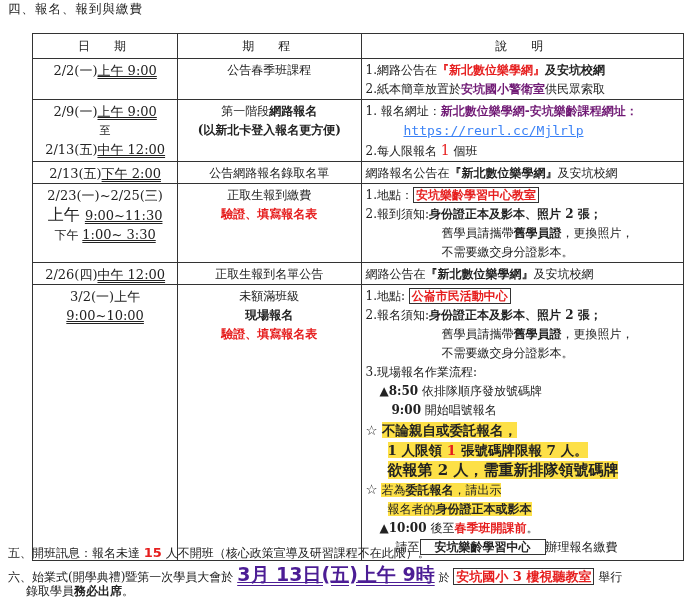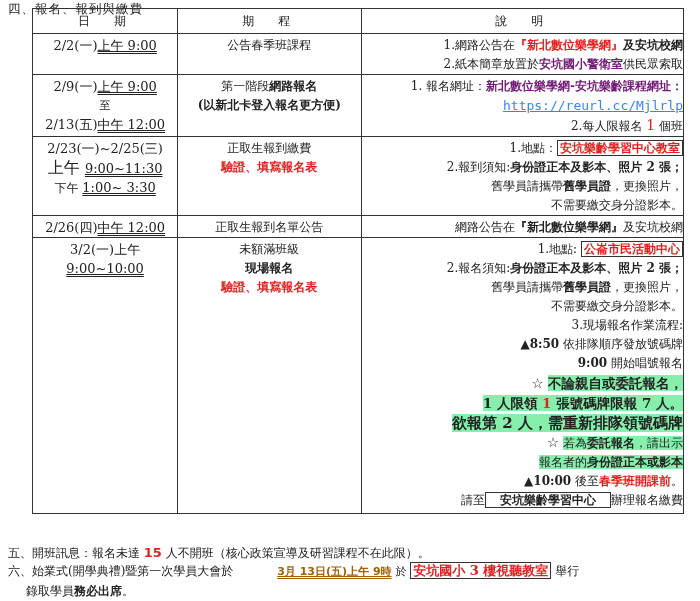--- a/index.html
+++ b/index.html
@@ -1,39 +1,39 @@
 <!DOCTYPE html>
 <html><head>
 <meta charset="utf-8">
 <style>
   html, body { margin:0; padding:0; background:#ffffff; }
   body { width:700px; height:601px; position:relative; overflow:hidden;
          font-family:"DejaVu Serif","Liberation Serif",serif; color:#222; font-size:12px; }
   .abs { position:absolute; white-space:nowrap; }
   .section-title { left:8px; top:1px; font-size:12.5px; letter-spacing:1px; }
-  table.sched { position:absolute; left:32px; top:8px; width:652px; border-collapse:collapse; table-layout:fixed; }
+  table.sched { position:absolute; left:32px; top:33px; width:652px; border-collapse:collapse; table-layout:fixed; }
   table.sched td, table.sched th { border:1px solid #333; vertical-align:top; padding:0; font-weight:normal; }
   th { height:24px; text-align:center; vertical-align:middle !important; font-size:12px; letter-spacing:6px; }
   .c1 { width:145px; } .c2 { width:183px; } .c3 { width:322px; }
   .date { text-align:center; font-size:13px; line-height:19px; padding-top:2px !important; }
   .prog { text-align:center; font-size:12px; line-height:19px; padding-top:2px !important; }
-  .note { font-size:12px; line-height:19px; padding-left:4px !important; padding-top:2px !important;text-align:right; }
+  .note { font-size:12px; line-height:19px; padding-left:4px !important; padding-top:2px !important; }
   .dul { text-decoration:underline double; }
   .b { font-weight:bold; }
   .red { color:#e61e1e; }
   .blue { color:#701a75; }
   .link { color:#3b82f6; text-decoration:underline; font-family:"DejaVu Sans Mono","Liberation Mono",monospace; font-size:13px; }
   .boxr { border:1px solid #333; padding:0 2px; color:#e61e1e; font-weight:bold; }
   .boxk { border:1px solid #333; padding:0 14px; font-weight:bold; }
-  .gray { background:#86efac; }
+  .gray { background:#fde047; }
   .ind1 { padding-left:14px; }
   .ind2 { padding-left:136px; }
   .ind3 { padding-left:22px; }
   .footer { left:8px; font-size:12px; }
-  .big { font-size:11px; color:#a16207; text-decoration:underline double; font-weight:bold; font-family:"DejaVu Sans","Liberation Sans",sans-serif;margin-left:40px; }
+  .big { font-size:19px; color:#4c1d95; text-decoration:underline double; font-weight:bold; font-family:"DejaVu Sans","Liberation Sans",sans-serif; }
 </style>
 </head>
 <body>
 
 <div class="abs section-title">四、報名、報到與繳費</div>
 
 <table class="sched">
   <colgroup>
       <col class="c1">
       <col class="c2">
@@ -67,20 +67,25 @@
       <div><span>第一階段</span><span class="b">網路報名</span></div>
       <div class="b">(以新北卡登入報名更方便)</div>
     </td>
     <td class="note">
       <div><span>1.  報名網址：</span><span class="blue b">新北數位樂學網-安坑樂齡課程網址：</span></div>
       <div style="padding-left:38px"><a class="link">https://reurl.cc/Mjlrlp</a></div>
       <div><span>2.每人限報名</span> <span class="red" style="font-size:14px">1</span> <span>個班</span></div>
     </td>
   </tr>
 
+  <tr style="height:20px">
+    <td class="date" style="padding-top:0"><span>2/13(五)</span><span class="dul">下午 2:00</span></td>
+    <td class="prog" style="padding-top:0"><span>公告網路報名錄取名單</span></td>
+    <td class="note" style="padding-top:0"><span>網路報名公告在</span><span class="b">『新北數位樂學網』</span><span>及安坑校網</span></td>
+  </tr>
 
   <tr style="height:78px">
     <td class="date">
       <div>2/23(一)~2/25(三)</div>
       <div><span style="font-size:16px">上午 </span><span class="dul">9:00~11:30</span></div>
       <div><span style="font-size:12px">下午 </span><span class="dul">1:00~ 3:30</span></div>
     </td>
     <td class="prog">
       <div>正取生報到繳費</div>
       <div class="red b">驗證、填寫報名表</div>

